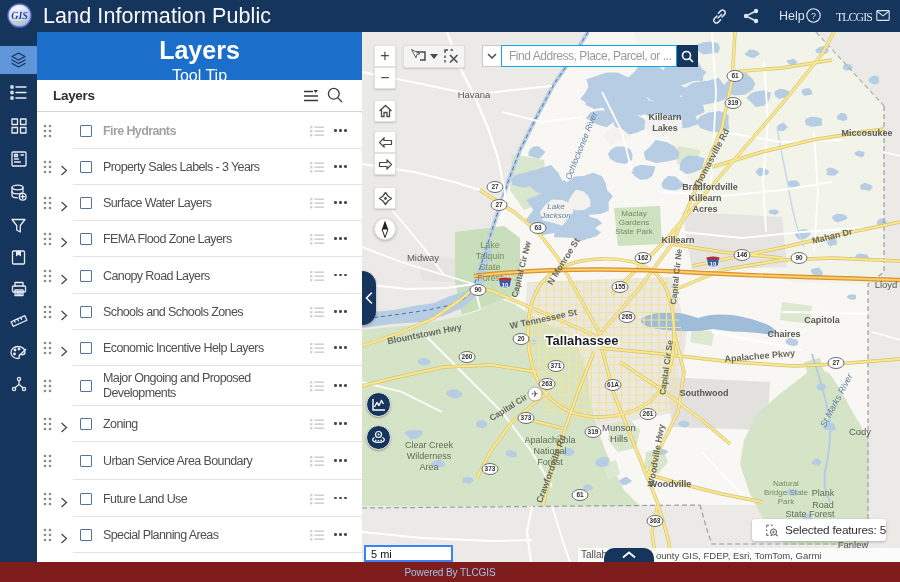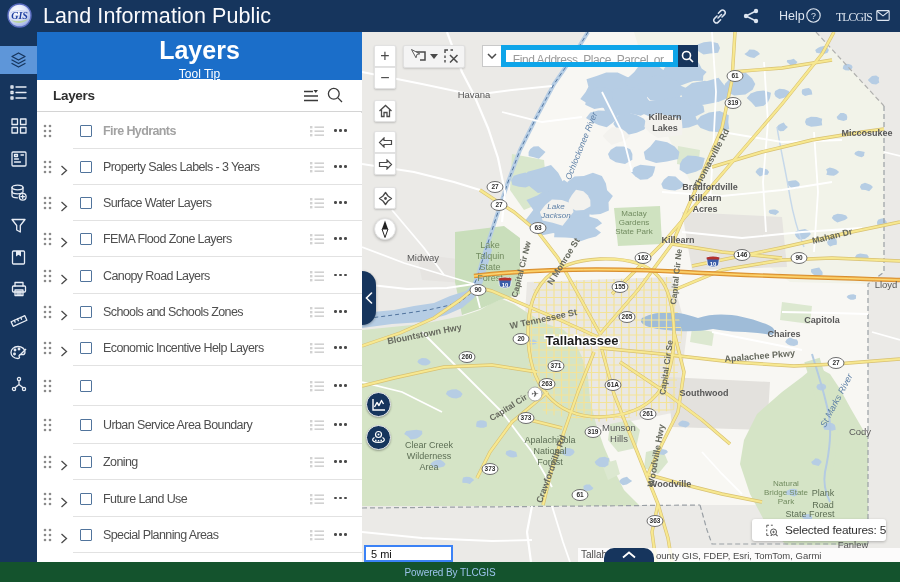--- a/index.html
+++ b/index.html
@@ -16,46 +16,46 @@
 #rail { position:absolute; left:0; top:32px; width:37px; height:530px; background:#16355d; }
 .ric { position:absolute; left:0; width:37px; height:28px; display:flex; align-items:center; justify-content:center; }
 .ric.active { background:#5e96d9; }
 .ric svg { stroke:#e8edf5; }
 .ric.active svg { stroke:#16355d; }
 
 
 #panel { position:absolute; left:37px; top:32px; width:325px; height:530px; background:#fff; border-right:1px solid #dcdcdc; }
 #phead { position:absolute; left:0; top:0; width:325px; height:48px; background:#1b6ec9; text-align:center; }
 #phead .t { color:#fff; font-size:25px; font-weight:bold; margin-top:4px; }
-#phead .tt { color:#fff; font-size:12px; text-decoration:underline; margin-top:2px; }
+#phead .tt { color:#fff; font-size:16px; text-decoration:underline; margin-top:2px; }
 #plabel { position:absolute; left:0; top:48px; width:325px; height:32px; border-bottom:1px solid #d4d4d4; background:#fff; }
 #plabel .t { position:absolute; left:16px; top:8px; font-size:13.5px; letter-spacing:-0.3px; font-weight:bold; color:#2e2e2e; }
 #rows { position:absolute; left:0; top:81px; width:325px; height:449px; overflow:hidden; background:#fff; }
 .row { position:relative; width:325px; }
 .row::after { content:''; position:absolute; left:36px; right:0; bottom:0; height:1px; background:#e2e2e2; }
 .row .drag { position:absolute; left:6px; top:50%; margin-top:-7px; width:10px; height:14px; }
 .row .chev { position:absolute; left:23px; top:50%; margin-top:-5px; }
 .row .cb { position:absolute; left:43px; top:50%; margin-top:-6px; width:12px; height:12px; border:1.8px solid #51749c; border-radius:1px; background:#fff; }
 .row .nm { position:absolute; left:66px; top:50%; transform:translateY(-50%); font-size:12.5px; letter-spacing:-0.6px; color:#4f4f4f; line-height:15px; width:200px;}
 .row .nm.dis { color:#a2a2a2;font-weight:bold; }
 .row .licon { position:absolute; right:38px; top:50%; margin-top:-7px; opacity:0.45; }
 .row .dots { position:absolute; right:10px; top:50%; margin-top:-2px; width:18px; height:4px; }
 .dots i { display:inline-block; width:2.6px; height:2.6px; border-radius:50%; background:#4a4a4a; margin-right:2.6px; vertical-align:top;}
 
 
-#ftr { position:absolute; left:0; top:562px; width:900px; height:20px; background:#14532d; text-align:center; }
+#ftr { position:absolute; left:0; top:562px; width:900px; height:20px; background:#7f1d1d; text-align:center; }
 #ftr span { color:#9cc3ec; font-size:10px; line-height:20px; letter-spacing:-0.1px; }
 
 
 #map { position:absolute; left:362px; top:32px; width:538px; height:530px; overflow:hidden; background:#ebeae7; }
 .mbtn { position:absolute; width:22px; height:22px; background:#fff; border:1px solid #e2e2e2; box-shadow:0 1px 2px rgba(0,0,0,0.18); color:#4a4a4a; display:flex; align-items:center; justify-content:center; }
 #selbar { position:absolute; left:41px; top:13px; width:62px; height:23px; background:#f4f4f4; border:1px solid #e0e0e0; border-radius:2px; box-shadow:0 1px 2px rgba(0,0,0,0.15); display:flex; align-items:center; }
 #search { position:absolute; left:120px; top:13px; width:216px; height:22px; display:flex; }
 #search .dd { width:22px; height:22px; background:#fff; border:1px solid #c9c9c9; border-right:none; display:flex; align-items:center; justify-content:center; }
-#search .inp { width:205px; height:22px; background:#fff; border:5px solid #0ea5e9; font-size:12px; color:#9a9a9a; line-height:21px; padding-left:7px; white-space:nowrap; overflow:hidden; letter-spacing:-0.45px;}
+#search .inp { width:205px; height:22px; background:#fff; border:1px solid #0ea5e9; font-size:12px; color:#9a9a9a; line-height:21px; padding-left:7px; white-space:nowrap; overflow:hidden; letter-spacing:-0.45px;}
 #search .go { width:24px; height:22px; background:#16355d; display:flex; align-items:center; justify-content:center; }
 #collapse { position:absolute; left:0px; top:239px; width:14px; height:54px; background:#16355d; border-radius:0 14px 14px 0; box-shadow:0 1px 3px rgba(0,0,0,0.3); display:flex; align-items:center; justify-content:center;}
 .cbtn { position:absolute; width:25px; height:25px; border-radius:50%; background:#16355d; border:1.5px solid #f0f0f0; box-shadow:0 1px 2px rgba(0,0,0,0.3); display:flex; align-items:center; justify-content:center; }
 #scalebar { position:absolute; left:2px; top:513px; width:89px; height:17px; background:#fff; border:2px solid #3b82f6; font-size:11px; color:#111; padding:1px 0 0 5px; }
 #attrib { position:absolute; left:216px; top:516px; width:322px; height:14px; background:rgba(255,255,255,0.82); font-size:10px; color:#4a4a4a; white-space:nowrap; overflow:hidden; }
 #seltab { position:absolute; left:390px; top:487px; width:134px; height:22px; background:#fff; border-radius:3px; box-shadow:0 1px 3px rgba(0,0,0,0.25); display:flex; align-items:center; font-size:13px; color:#323232; }
 #uptab { position:absolute; left:242px; top:516px; width:50px; height:14px; background:#16355d; border-radius:10px 10px 0 0; display:flex; align-items:center; justify-content:center; }
 </style>
 </head>
 <body>
@@ -849,41 +849,21 @@
         <div class="row" style="height:40px">
           <span class="drag"><svg width="10" height="14" viewBox="0 0 10 14">
               <circle cx="2" cy="2" r="1.3" fill="#8a8a8a"></circle>
               <circle cx="7" cy="2" r="1.3" fill="#8a8a8a"></circle>
               <circle cx="2" cy="7" r="1.3" fill="#8a8a8a"></circle>
               <circle cx="7" cy="7" r="1.3" fill="#8a8a8a"></circle>
               <circle cx="2" cy="12" r="1.3" fill="#8a8a8a"></circle>
               <circle cx="7" cy="12" r="1.3" fill="#8a8a8a"></circle>
             </svg></span>
           <span class="cb"></span>
-          <span class="licon"><svg width="14" height="14" viewBox="0 0 14 14">
-              <rect x="0" y="2" width="2.4" height="2.4" fill="#9a9a9a"></rect>
-              <line x1="4.5" y1="3.2" x2="14" y2="3.2" stroke="#9a9a9a" stroke-width="1.6"></line>
-              <rect x="0" y="6" width="2.4" height="2.4" fill="#9a9a9a"></rect>
-              <line x1="4.5" y1="7.2" x2="14" y2="7.2" stroke="#9a9a9a" stroke-width="1.6"></line>
-              <rect x="0" y="10" width="2.4" height="2.4" fill="#9a9a9a"></rect>
-              <line x1="4.5" y1="11.2" x2="14" y2="11.2" stroke="#9a9a9a" stroke-width="1.6"></line>
-            </svg></span>
-          <span class="dots"><i></i><i></i><i></i></span>
-        </div>
-        <div class="row" style="height:38px">
-          <span class="drag"><svg width="10" height="14" viewBox="0 0 10 14">
-              <circle cx="2" cy="2" r="1.3" fill="#8a8a8a"></circle>
-              <circle cx="7" cy="2" r="1.3" fill="#8a8a8a"></circle>
-              <circle cx="2" cy="7" r="1.3" fill="#8a8a8a"></circle>
-              <circle cx="7" cy="7" r="1.3" fill="#8a8a8a"></circle>
-              <circle cx="2" cy="12" r="1.3" fill="#8a8a8a"></circle>
-              <circle cx="7" cy="12" r="1.3" fill="#8a8a8a"></circle>
-            </svg></span>
-          <span class="cb"></span>
-          <span class="nm">Urban Service Area Boundary</span>
+          <span class="nm">Major Ongoing and Proposed Developments</span>
           <span class="licon"><svg width="14" height="14" viewBox="0 0 14 14">
               <rect x="0" y="2" width="2.4" height="2.4" fill="#9a9a9a"></rect>
               <line x1="4.5" y1="3.2" x2="14" y2="3.2" stroke="#9a9a9a" stroke-width="1.6"></line>
               <rect x="0" y="6" width="2.4" height="2.4" fill="#9a9a9a"></rect>
               <line x1="4.5" y1="7.2" x2="14" y2="7.2" stroke="#9a9a9a" stroke-width="1.6"></line>
               <rect x="0" y="10" width="2.4" height="2.4" fill="#9a9a9a"></rect>
               <line x1="4.5" y1="11.2" x2="14" y2="11.2" stroke="#9a9a9a" stroke-width="1.6"></line>
             </svg></span>
           <span class="dots"><i></i><i></i><i></i></span>
         </div>
@@ -904,20 +884,41 @@
           <span class="licon"><svg width="14" height="14" viewBox="0 0 14 14">
               <rect x="0" y="2" width="2.4" height="2.4" fill="#9a9a9a"></rect>
               <line x1="4.5" y1="3.2" x2="14" y2="3.2" stroke="#9a9a9a" stroke-width="1.6"></line>
               <rect x="0" y="6" width="2.4" height="2.4" fill="#9a9a9a"></rect>
               <line x1="4.5" y1="7.2" x2="14" y2="7.2" stroke="#9a9a9a" stroke-width="1.6"></line>
               <rect x="0" y="10" width="2.4" height="2.4" fill="#9a9a9a"></rect>
               <line x1="4.5" y1="11.2" x2="14" y2="11.2" stroke="#9a9a9a" stroke-width="1.6"></line>
             </svg></span>
           <span class="dots"><i></i><i></i><i></i></span>
         </div>
+        <div class="row" style="height:38px">
+          <span class="drag"><svg width="10" height="14" viewBox="0 0 10 14">
+              <circle cx="2" cy="2" r="1.3" fill="#8a8a8a"></circle>
+              <circle cx="7" cy="2" r="1.3" fill="#8a8a8a"></circle>
+              <circle cx="2" cy="7" r="1.3" fill="#8a8a8a"></circle>
+              <circle cx="7" cy="7" r="1.3" fill="#8a8a8a"></circle>
+              <circle cx="2" cy="12" r="1.3" fill="#8a8a8a"></circle>
+              <circle cx="7" cy="12" r="1.3" fill="#8a8a8a"></circle>
+            </svg></span>
+          <span class="cb"></span>
+          <span class="nm">Urban Service Area Boundary</span>
+          <span class="licon"><svg width="14" height="14" viewBox="0 0 14 14">
+              <rect x="0" y="2" width="2.4" height="2.4" fill="#9a9a9a"></rect>
+              <line x1="4.5" y1="3.2" x2="14" y2="3.2" stroke="#9a9a9a" stroke-width="1.6"></line>
+              <rect x="0" y="6" width="2.4" height="2.4" fill="#9a9a9a"></rect>
+              <line x1="4.5" y1="7.2" x2="14" y2="7.2" stroke="#9a9a9a" stroke-width="1.6"></line>
+              <rect x="0" y="10" width="2.4" height="2.4" fill="#9a9a9a"></rect>
+              <line x1="4.5" y1="11.2" x2="14" y2="11.2" stroke="#9a9a9a" stroke-width="1.6"></line>
+            </svg></span>
+          <span class="dots"><i></i><i></i><i></i></span>
+        </div>
         <div class="row" style="height:37px">
           <span class="drag"><svg width="10" height="14" viewBox="0 0 10 14">
               <circle cx="2" cy="2" r="1.3" fill="#8a8a8a"></circle>
               <circle cx="7" cy="2" r="1.3" fill="#8a8a8a"></circle>
               <circle cx="2" cy="7" r="1.3" fill="#8a8a8a"></circle>
               <circle cx="7" cy="7" r="1.3" fill="#8a8a8a"></circle>
               <circle cx="2" cy="12" r="1.3" fill="#8a8a8a"></circle>
               <circle cx="7" cy="12" r="1.3" fill="#8a8a8a"></circle>
             </svg></span>
           <span class="chev"><svg width="8" height="11" viewBox="0 0 8 11">

